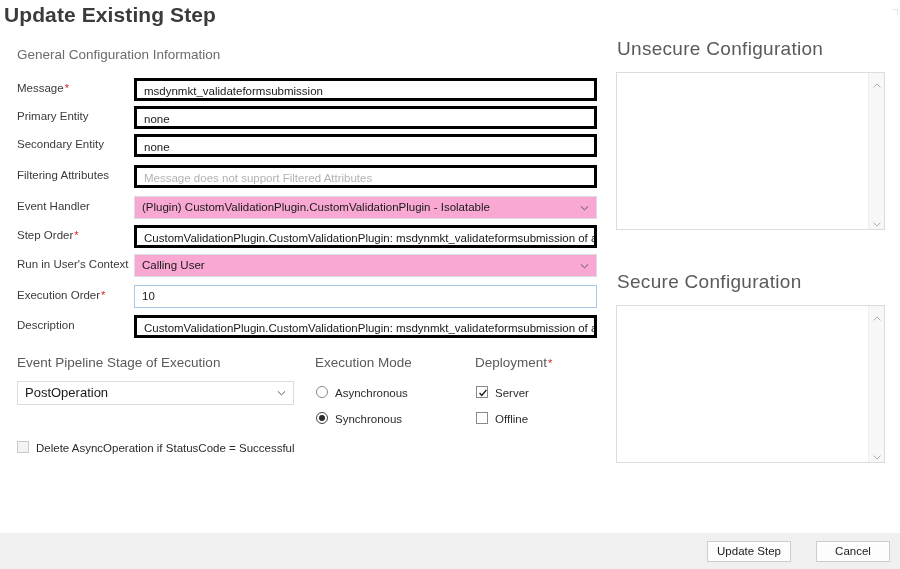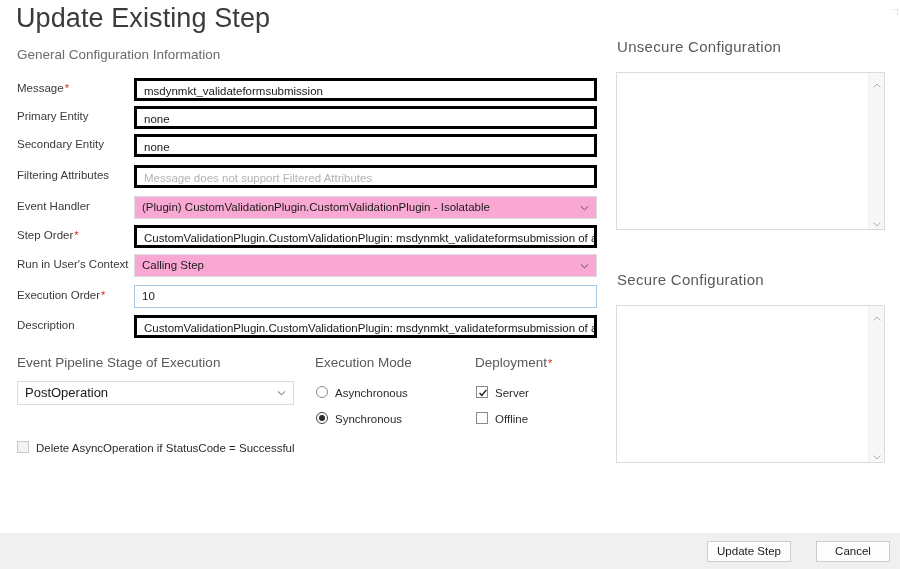--- a/index.html
+++ b/index.html
@@ -10,24 +10,24 @@
     background: #ffffff;
     font-family: "Liberation Sans", sans-serif;
     color: #1a1a1a;
     overflow: hidden;
     position: relative;
   }
 
   
   .page-title {
     position: absolute;
-    left: 16px;
+    left: 4px;
     top: 3px;
-    font-size: 27px;
-    font-weight: 400;
+    font-size: 21px;
+    font-weight: 700;
     color: #3b3b3b;
     letter-spacing: 0.1px;
   }
 
   .section-subtitle {
     position: absolute;
     left: 17px;
     top: 47px;
     font-size: 13.5px;
     font-weight: 400;
@@ -174,21 +174,21 @@
     height: 16px;
     line-height: 16px;
   }
   .del-async .mark { position: absolute; left: 0; top: 1px; }
   .del-async .txt  { position: absolute; left: 19px; top: 0; }
 
   
   .cfg-head {
     position: absolute;
     left: 617px;
-    font-size: 15px;
+    font-size: 19px;
     color: #5a5a5a;
     letter-spacing: 0.3px;
   }
   .cfg-box {
     position: absolute;
     left: 616px;
     width: 269px;
     border: 1px solid #dcdcdc;
     background: #ffffff;
   }
@@ -287,21 +287,21 @@
   </div>
 
   <div class="frow" style="top:225px">
     <div class="flabel"><span>Step Order</span><span class="req">*</span></div>
     <div class="fctl">CustomValidationPlugin.CustomValidationPlugin: msdynmkt_validateformsubmission of any Ent</div>
   </div>
 
   <div class="frow" style="top:254px">
     <div class="flabel">Run in User's Context</div>
     <div class="fselect">
-      <span>Calling Step</span>
+      <span>Calling User</span>
       <span class="chev">
         <svg width="9" height="9" viewBox="0 0 10 10">
             <path d="M1 3.2 L5 7 L9 3.2" fill="none" stroke="#4a4a4a" stroke-width="1"></path>
           </svg>
       </span>
     </div>
   </div>
 
   <div class="frow" style="top:285px">
     <div class="flabel"><span>Execution Order</span><span class="req">*</span></div>

